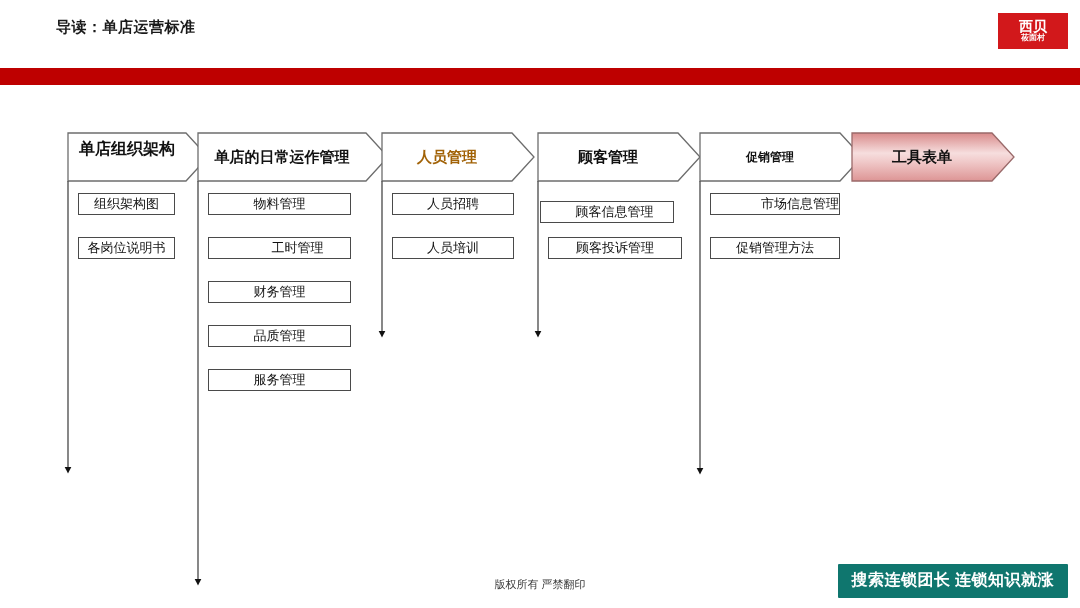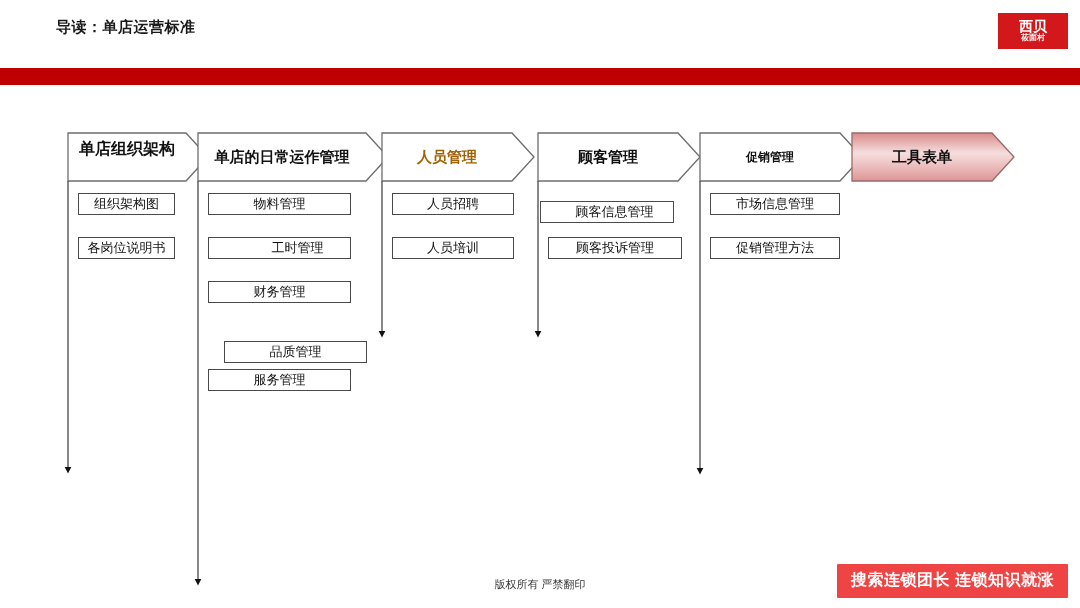--- a/index.html
+++ b/index.html
@@ -98,28 +98,29 @@
   .copyright {
     position: absolute;
     left: 0; top: 577px; width: 1080px;
     text-align: center;
     font-size: 11px;
     color: #3a3a3a;
   }
   .promo {
     position: absolute;
     right: 12px; top: 564px;
-    background: #ef4444;
+    background: #0f766e;
     color: #fff;
     font-size: 16px;
     font-weight: bold;
     padding: 6px 14px 7px 14px;
     letter-spacing: .5px;
     white-space: nowrap;
     border-radius: 1px;
+    font-family: Liberation Serif, serif;
   }
 </style>
 </head>
 <body>
 
 <div class="slide-title">导读：单店运营标准</div>
 <div class="red-band"></div>
 
 <div class="logo">
   <div class="logo-red">
@@ -175,42 +176,42 @@
     <div class="chev-label" style="position: absolute; left: 198px; top: 133px; width: 168px; height: 48px; display: flex; align-items: center; justify-content: center; font-size: 15px; font-weight: bold; color: rgb(17, 17, 17); white-space: nowrap;">单店的日常运作管理</div>
     <div class="sub" style="position: absolute; left: 208px; top: 193px; width: 143px; margin: 0px;">
       <span>物料管理</span>
     </div>
     <div class="sub" style="position: absolute; left: 208px; top: 237px; width: 143px; margin: 0px; padding-left: 36px;">
       <span>工时管理</span>
     </div>
     <div class="sub" style="position: absolute; left: 208px; top: 281px; width: 143px; margin: 0px;">
       <span>财务管理</span>
     </div>
-    <div class="sub" style="position: absolute; left: 208px; top: 325px; width: 143px; margin: 16px; font-family: Liberation Serif, serif;">
+    <div class="sub" style="position: absolute; left: 208px; top: 325px; width: 143px; margin: 0px; font-family: Liberation Serif, serif;">
       <span>品质管理</span>
     </div>
     <div class="sub" style="position: absolute; left: 208px; top: 369px; width: 143px; margin: 0px;">
       <span>服务管理</span>
     </div>
     <div class="chev-label" style="position: absolute; left: 382px; top: 133px; width: 130px; height: 48px; display: flex; align-items: center; justify-content: center; font-size: 15px; font-weight: bold; color: #a16207; white-space: nowrap;">人员管理</div>
     <div class="sub" style="position: absolute; left: 392px; top: 193px; width: 122px; margin: 0px;">
       <span>人员招聘</span>
     </div>
     <div class="sub" style="position: absolute; left: 392px; top: 237px; width: 122px; margin: 0px;">
       <span>人员培训</span>
     </div>
     <div class="chev-label" style="position: absolute; left: 538px; top: 133px; width: 140px; height: 48px; display: flex; align-items: center; justify-content: center; font-size: 15px; font-weight: bold; color: rgb(17, 17, 17); white-space: nowrap;">顾客管理</div>
     <div class="sub" style="position: absolute; left: 532px; top: 193px; width: 134px; margin: 8px; padding-left: 15px;">
       <span>顾客信息管理</span>
     </div>
     <div class="sub" style="position: absolute; left: 548px; top: 237px; width: 134px; margin: 0px;">
       <span>顾客投诉管理</span>
     </div>
     <div class="chev-label" style="position: absolute; left: 700px; top: 133px; width: 140px; height: 48px; display: flex; align-items: center; justify-content: center; font-size: 12px; font-weight: bold; color: rgb(17, 17, 17); white-space: nowrap;">促销管理</div>
-    <div class="sub" style="position: absolute; left: 710px; top: 193px; width: 130px; margin: 0px;">
+    <div class="sub" style="position: absolute; left: 710px; top: 193px; width: 130px; margin: 0px; justify-content: flex-end;">
       <span>市场信息管理</span>
     </div>
     <div class="sub" style="position: absolute; left: 710px; top: 237px; width: 130px; margin: 0px;">
       <span>促销管理方法</span>
     </div>
     <div class="chev-label" style="position: absolute; left: 852px; top: 133px; width: 140px; height: 48px; display: flex; align-items: center; justify-content: center; font-size: 15px; font-weight: bold; color: rgb(17, 17, 17); white-space: nowrap;">工具表单</div>
   </div>
 
 <div class="copyright">版权所有 严禁翻印</div>
 <div class="promo">搜索连锁团长 连锁知识就涨</div>

